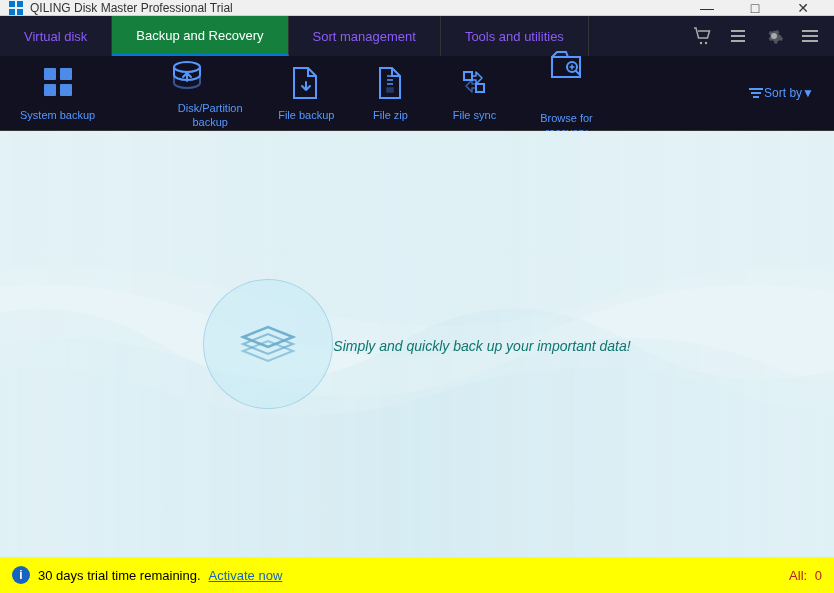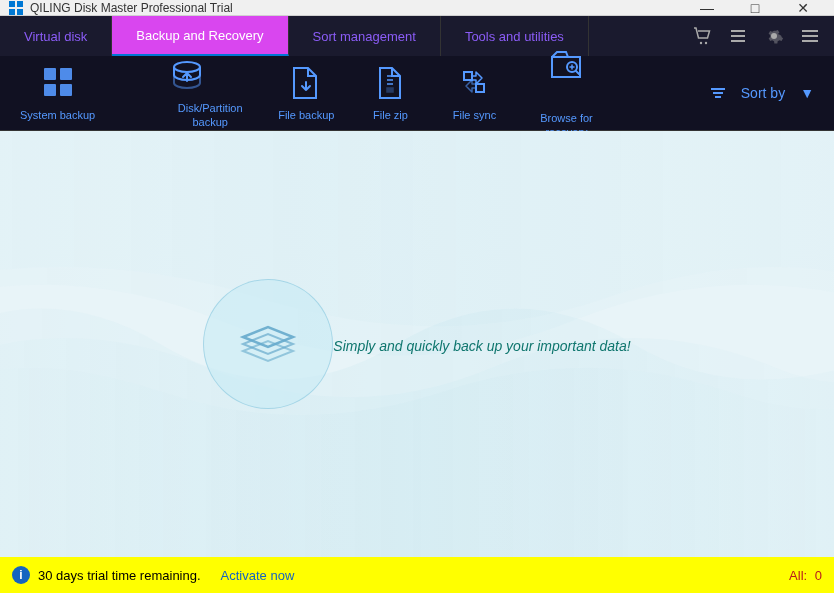--- a/index.html
+++ b/index.html
@@ -64,21 +64,21 @@
       padding: 0 24px;
       color: #8b5cf6;
       font-size: 13px;
       cursor: pointer;
       display: flex;
       align-items: center;
       border-right: 1px solid #333;
       white-space: nowrap;
     }
     .main-tab.active {
-      background: #d946ef;
+      background: #15803d;
       color: #fff;
       border-bottom: 2px solid #0078d4;
     }
     #main-tabs-right {
       margin-left: auto;
       display: flex;
       align-items: center;
       padding: 0 8px;
       gap: 4px;
     }
@@ -127,27 +127,27 @@
       margin-bottom: 4px;
       line-height: 1;
     }
     .toolbar-item .label {
       font-size: 11px;
       color: #5599ff;
       line-height: 1.2;
     }
     #toolbar-sort {
       display: flex;
-      align-items: flex-end;
+      align-items: center;
       color: #5599ff;
       margin-left: auto;
       padding: 0 12px;
       cursor: pointer;
-      gap: 15px;
-      font-size: 14px;
+      gap: 0;
+      font-size: 12px;
     }
 
     
     #content {
       flex: 1;
       background: #e8f4f8;
       position: relative;
       display: flex;
       align-items: center;
       justify-content: center;
@@ -208,21 +208,22 @@
       flex-shrink: 0;
     }
     #status-text {
       font-size: 13px;
       color: #000;
     }
     #status-activate {
       font-size: 13px;
       color: #1565c0;
       cursor: pointer;
-      margin-left: 20px;
+      margin-left: 8px;
+      text-decoration: underline;
     }
     #status-right {
       margin-left: auto;
       font-size: 13px;
       color: #b91c1c;
     }
   </style>
 </head>
 <body>
 

